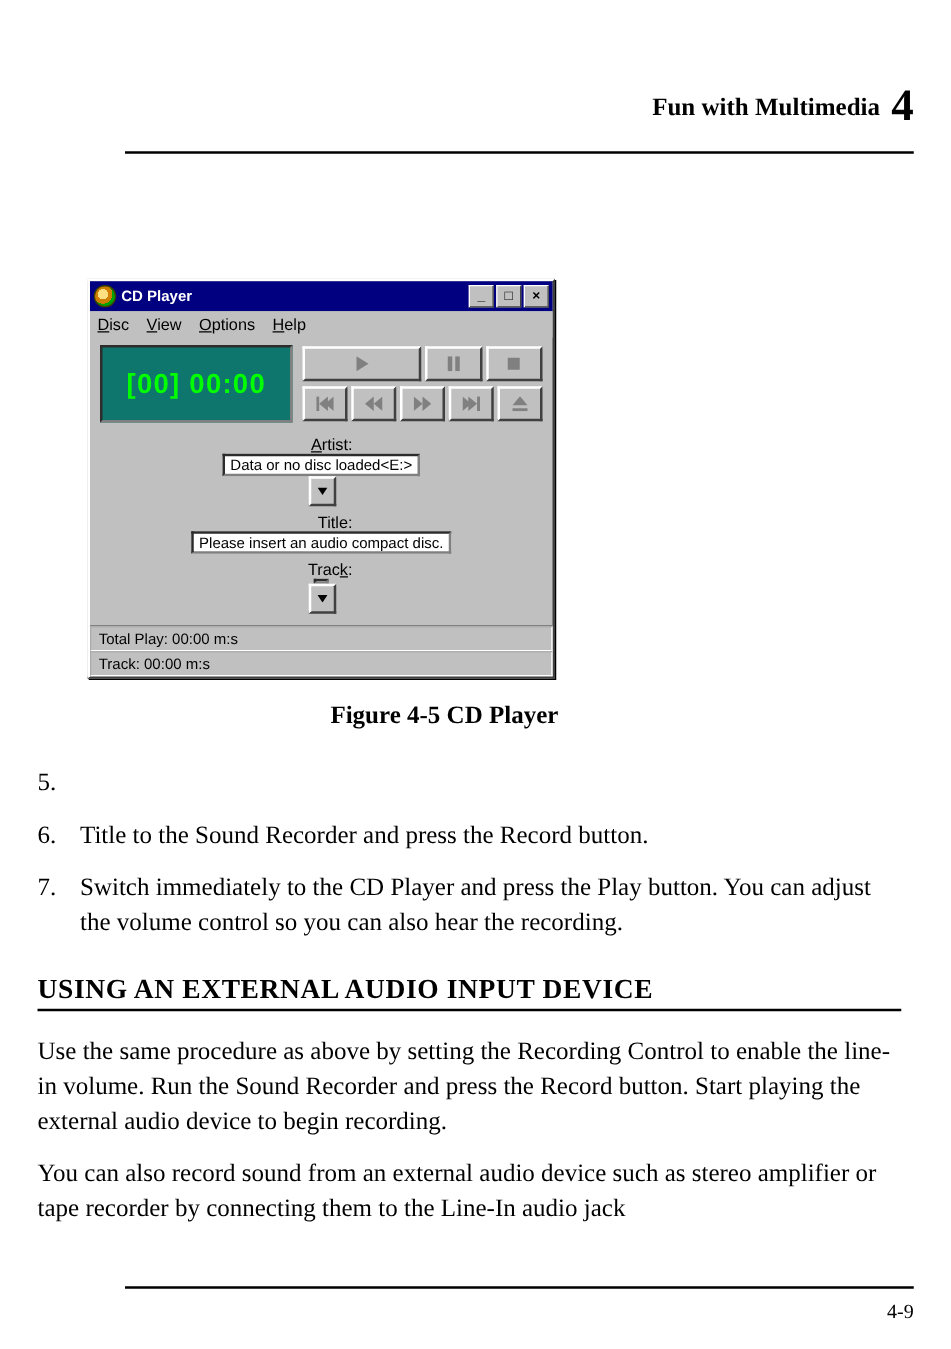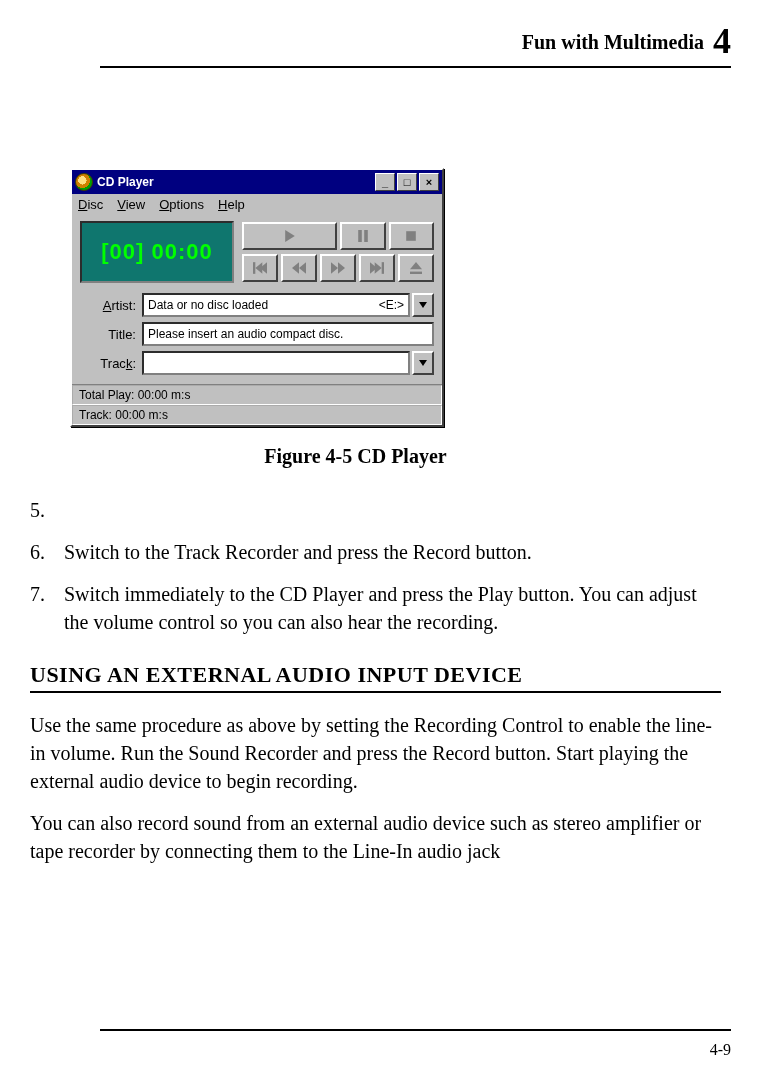--- a/index.html
+++ b/index.html
@@ -16,24 +16,25 @@
     padding: 20px 30px 0 30px;
     box-sizing: border-box;
     height: 100%;
     position: relative;
   }
   .header {
     text-align: right;
     font-family: Georgia, "Times New Roman", serif;
     font-weight: bold;
     font-size: 20px;
-    padding-bottom: 4px;
+    padding-bottom: 16px;
     border-bottom: 2px solid #000;
     margin-bottom: 100px;
     margin-left: 70px;
+    margin-top: 43px;
   }
   .header .chapnum {
     font-size: 36px;
     vertical-align: -4px;
     margin-left: 4px;
   }
   .content {
     margin-right: 10px;
   }
   .figure-wrap {
@@ -198,20 +199,21 @@
   }
   .pbtn.wide { flex: 2.2; }
   .pbtn svg { width: 14px; height: 12px; }
   .fields {
     margin-top: 10px;
   }
   .frow {
     display: flex;
     align-items: center;
     margin-bottom: 5px;
+    flex-direction: column;
   }
   .flabel {
     width: 56px;
     text-align: right;
     padding-right: 6px;
     font-size: 13px;
   }
   .flabel u { text-decoration: underline; }
   .fbox {
     flex: 1;
@@ -379,21 +381,21 @@
     </div>
 
     <div class="caption">Figure 4-5    CD Player</div>
 
     <ol class="steps">
       <li>
         <span class="num">5.</span>
       </li>
       <li>
         <span class="num">6.</span>
-        <span>Switch to the Track Recorder and press the Record button.</span>
+        <span>Title to the Sound Recorder and press the Record button.</span>
       </li>
       <li>
         <span class="num">7.</span>
         <span>Switch immediately to the CD Player and press the Play button. You can adjust the volume control so you can also hear the recording.</span>
       </li>
     </ol>
 
     <div class="section-heading">USING AN EXTERNAL AUDIO INPUT DEVICE</div>
 
     <div class="para">Use the same procedure as above by setting the Recording Control to enable the line-in volume. Run the Sound Recorder and press the Record button. Start playing the external audio device to begin recording.</div>

